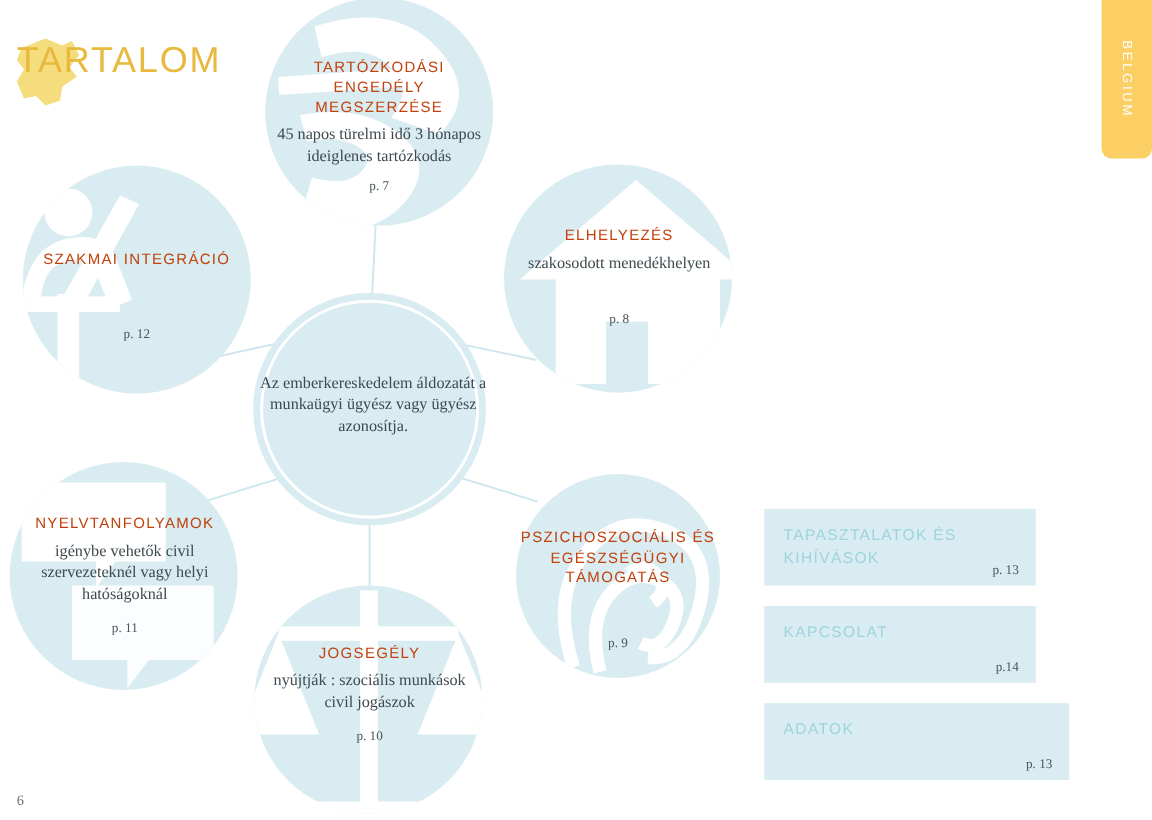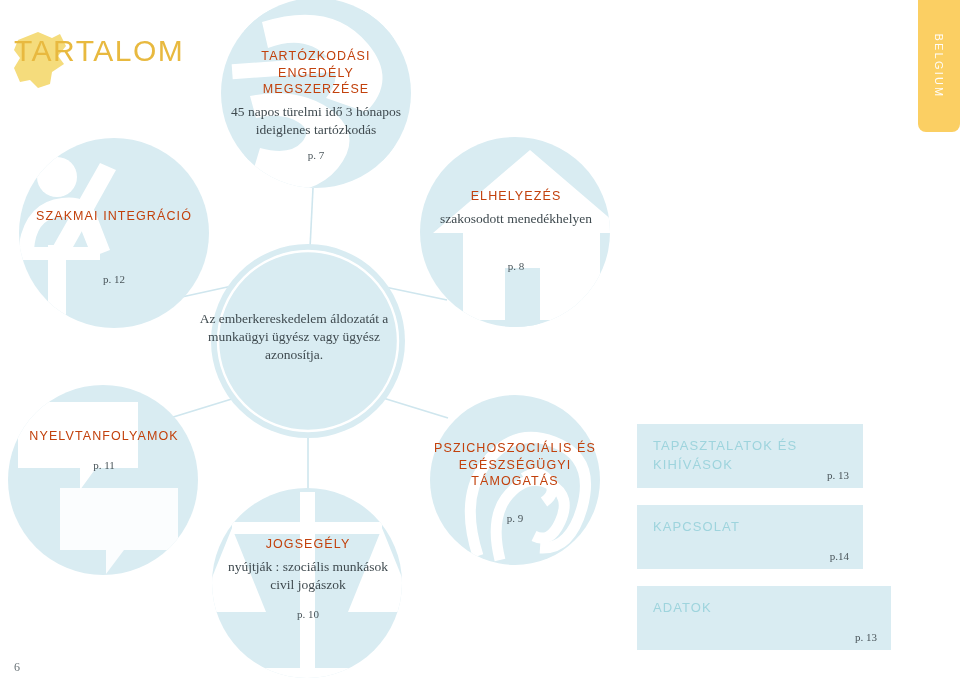--- a/index.html
+++ b/index.html
@@ -209,32 +209,33 @@
     <div class="head big">SZAKMAI INTEGRÁCIÓ</div>
     <div class="pg" style="margin-top:48px;">p. 12</div>
   </div>
 
   <div class="node" style="left:432px;top:188px;width:168px;">
     <div class="head big">ELHELYEZÉS</div>
     <div class="body">szakosodott menedékhelyen</div>
     <div class="pg" style="margin-top:32px;">p. 8</div>
   </div>
 
-  <div class="node" style="left:199px;top:310px;width:190px;">
+  <div class="node" style="left:216px;top:310px;width:190px;">
     <div class="body" style="margin-top:0;">Az emberkereskedelem áldozatát a munkaügyi ügyész vagy ügyész azonosítja.</div>
   </div>
 
   <div class="node" style="left:6px;top:428px;width:196px;">
     <div class="head big">NYELVTANFOLYAMOK</div>
+    <div class="body">igénybe vehetők civil szervezeteknél vagy helyi hatóságoknál</div>
     <div class="pg" style="margin-top:14px;">p. 11</div>
   </div>
 
   <div class="node" style="left:425px;top:440px;width:180px;">
     <div class="head big">PSZICHOSZOCIÁLIS ÉS EGÉSZSÉGÜGYI TÁMOGATÁS</div>
-    <div class="pg" style="margin-top:22px;">p. 9</div>
+    <div class="pg" style="margin-top:40px;">p. 9</div>
   </div>
 
   <div class="node" style="left:222px;top:536px;width:172px;">
     <div class="head big">JOGSEGÉLY</div>
     <div class="body">nyújtják : szociális munkások civil jogászok</div>
     <div class="pg" style="margin-top:14px;">p. 10</div>
   </div>
 
   <div class="listbox" style="left:637px;top:424px;width:226px;height:64px;">
     <div class="lbl">TAPASZTALATOK ÉS KIHÍVÁSOK</div>

